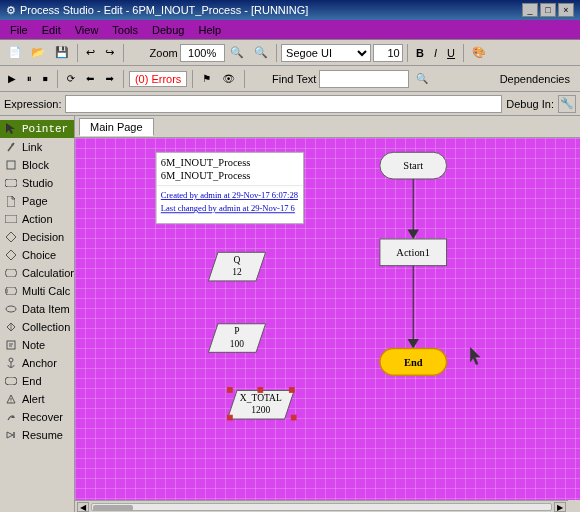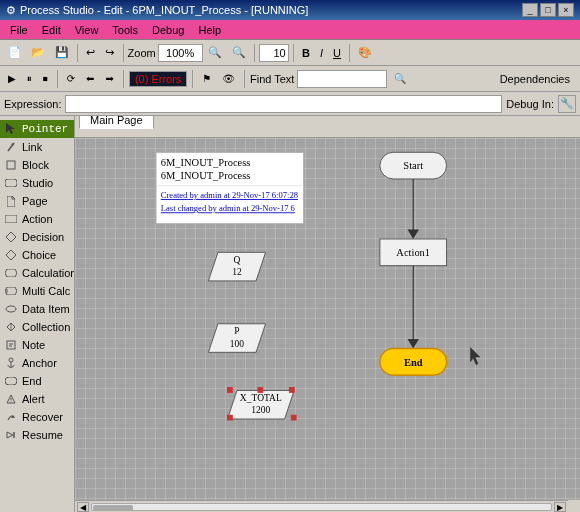--- a/index.html
+++ b/index.html
@@ -5,54 +5,54 @@
     * { box-sizing: border-box; margin: 0; padding: 0; }
     body { font-family: 'Segoe UI', Tahoma, Geneva, Verdana, sans-serif; font-size: 11px; background: #d4d0c8; overflow: hidden; width: 580px; height: 512px; }
     
     
     .title-bar { background: linear-gradient(to bottom, #0a246a, #3a6ea5); color: white; padding: 3px 6px; font-size: 11px; display: flex; align-items: center; justify-content: space-between; height: 20px; }
     .title-bar-left { display: flex; align-items: center; gap: 4px; }
     .title-bar-controls { display: flex; gap: 2px; }
     .title-btn { width: 16px; height: 14px; background: #c0c0c0; border: 1px solid #808080; font-size: 9px; display: flex; align-items: center; justify-content: center; cursor: pointer; color: #000; }
     
     
-    .menu-bar { background: #ec4899; border-bottom: 1px solid #808080; padding: 2px 4px; display: flex; gap: 2px; height: 20px; align-items: center; }
+    .menu-bar { background: #a21caf; border-bottom: 1px solid #808080; padding: 2px 4px; display: flex; gap: 2px; height: 20px; align-items: center; }
     .menu-item { padding: 2px 6px; font-size: 11px; cursor: pointer; }
     
     
     .toolbar { background: #d4d0c8; border-bottom: 1px solid #999; padding: 2px 4px; display: flex; align-items: center; gap: 2px; height: 26px; flex-wrap: wrap; }
     .tb-btn { background: #d4d0c8; border: 1px solid transparent; padding: 1px 3px; cursor: pointer; font-size: 11px; display: flex; align-items: center; }
     .tb-separator { width: 1px; height: 18px; background: #999; margin: 0 2px; }
     .tb-select { height: 18px; font-size: 11px; background: white; border: 1px solid #999; }
     .tb-input { height: 18px; font-size: 11px; background: white; border: 1px solid #999; width: 45px; text-align: center; }
     
     
     .toolbar2 { background: #d4d0c8; border-bottom: 1px solid #999; padding: 2px 4px; display: flex; align-items: center; gap: 3px; height: 26px; }
     .toolbar2 .tb-btn { font-size: 10px; }
-    .error-btn { background: #0f172a; border: 1px solid #999; padding: 1px 5px; font-size: 11px; color: red; cursor: pointer; }
-    .find-label { font-size: 11px; }
+    .error-btn { background: #ffffff; border: 1px solid #999; padding: 1px 5px; font-size: 11px; color: red; cursor: pointer; }
+    .find-label { font-size: 11px; margin-left: 22px; }
     .find-input { height: 18px; font-size: 11px; background: white; border: 1px solid #999; width: 90px; }
     .deps-btn { margin-left: auto; background: #d4d0c8; border: 1px solid transparent; padding: 1px 5px; font-size: 11px; cursor: pointer; }
     
     
     .expr-bar { background: #d4d0c8; border-bottom: 1px solid #999; padding: 2px 4px; display: flex; align-items: center; gap: 4px; height: 24px; }
     .expr-label { font-size: 11px; }
     .expr-input { flex: 1; height: 18px; font-size: 11px; background: white; border: 1px solid #999; padding: 1px 3px; }
     .store-label { font-size: 11px; }
     .store-btn { height: 18px; width: 18px; background: #d4d0c8; border: 1px solid #999; cursor: pointer; display: flex; align-items: center; justify-content: center; }
     
     
     .main-content { display: flex; height: calc(512px - 116px); }
     
     
     .sidebar { width: 75px; background: #d4d0c8; border-right: 1px solid #999; padding: 4px 0; overflow-y: auto; flex-shrink: 0; }
     .sidebar-item { display: flex; align-items: center; gap: 4px; padding: 2px 4px; cursor: pointer; font-size: 11px; white-space: nowrap; }
     .sidebar-item.selected { background: #4d7c0f; color: white; font-family: Liberation Mono, monospace; }
     .si-icon { width: 14px; height: 14px; display: flex; align-items: center; justify-content: center; flex-shrink: 0; }
-    .tab-bar { background: #d4d0c8; border-bottom: 1px solid #999; display: flex; align-items: center; padding: 2px 4px 16px; height: 22px; }
+    .tab-bar { background: #d4d0c8; border-bottom: 1px solid #999; display: flex; align-items: flex-start; padding: 2px 4px 16px; height: 22px; }
     .tab { background: #d4d0c8; border: 1px solid #999; border-bottom: none; padding: 2px 10px; font-size: 11px; cursor: pointer; margin-right: 2px; }
     .tab.active { background: white; border-bottom: 1px solid white; z-index: 1; }
     .canvas { flex: 1; background: white; position: relative; overflow: hidden; }
     
     
     .canvas-wrapper { position: relative; flex: 1; overflow: hidden; }
     .canvas-scroll-h { position: absolute; bottom: 0; left: 0; right: 12px; height: 12px; background: #d4d0c8; border-top: 1px solid #999; display: flex; align-items: center; }
     
     svg.grid { position: absolute; top: 0; left: 0; width: 100%; height: 100%; }
     svg.diagram { position: absolute; top: 0; left: 0; width: 100%; height: 100%; }
@@ -87,20 +87,23 @@
   <button class="tb-btn">💾</button>
   <div class="tb-separator"></div>
   <button class="tb-btn">↩</button>
   <button class="tb-btn">↪</button>
   <div class="tb-separator"></div>
   <span class="find-label">Zoom</span>
   <input class="tb-input" type="text" value="100%" style="">
   <button class="tb-btn">🔍</button>
   <button class="tb-btn">🔍</button>
   <div class="tb-separator"></div>
+  <select class="tb-select" style="width:90px;">
+    <option>Segoe UI</option>
+  </select>
   <input class="tb-input" type="text" value="10" style="width: 30px; padding-left: 11px;">
   <div class="tb-separator"></div>
   <button class="tb-btn" style="font-weight:bold;">B</button>
   <button class="tb-btn" style="font-style:italic;">I</button>
   <button class="tb-btn" style="text-decoration:underline;">U</button>
   <div class="tb-separator"></div>
   <button class="tb-btn">🎨</button>
 </div>
 
 <div class="toolbar2">
@@ -289,21 +292,21 @@
       </div>
       <span>Resume</span>
     </div>
   </div>
 
   <div class="canvas-wrapper">
     <div class="tab-bar">
       <div class="tab active">Main Page</div>
     </div>
 
-    <div class="canvas" style="height: calc(100% - 34px); position: relative; background: #a3a3a3;">
+    <div class="canvas" style="height: calc(100% - 34px); position: relative; background: #d946ef;">
 
       <svg class="grid">
         <defs>
           <pattern id="smallGrid" width="10" height="10" patternUnits="userSpaceOnUse">
             <path d="M 10 0 L 0 0 0 10" fill="none" stroke="#e8e8e8" stroke-width="0.5"></path>
           </pattern>
           <pattern id="grid" width="50" height="50" patternUnits="userSpaceOnUse">
             <rect width="50" height="50" fill="url(#smallGrid)"></rect>
             <path d="M 50 0 L 0 0 0 50" fill="none" stroke="#d8d8d8" stroke-width="1"></path>
           </pattern>

